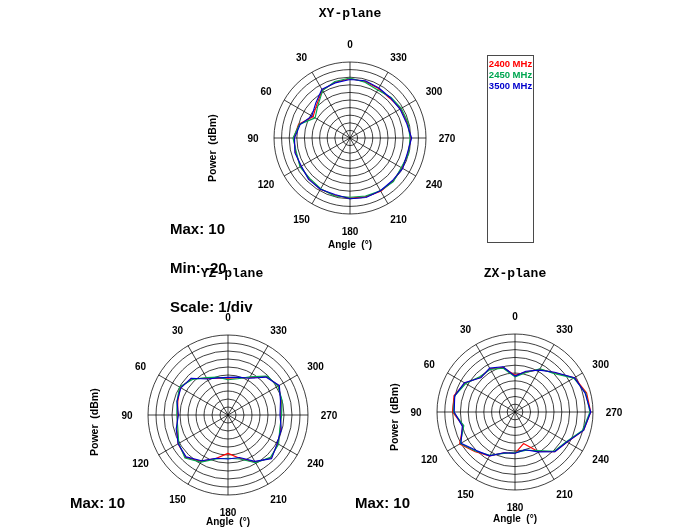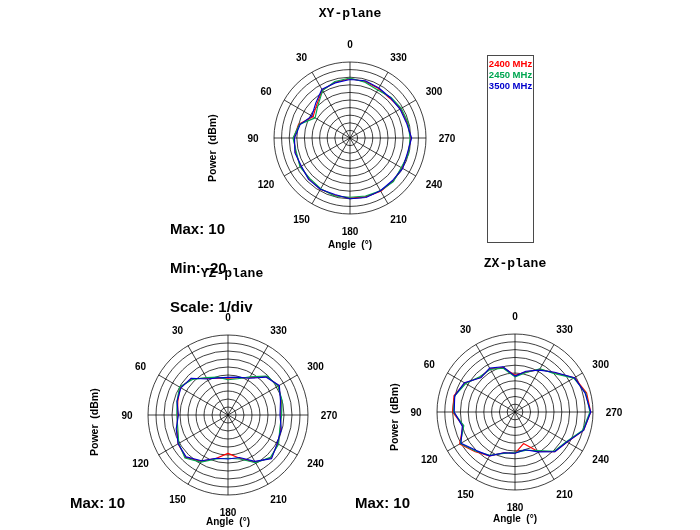--- a/index.html
+++ b/index.html
@@ -114,21 +114,21 @@
       <text x="600.7" y="367.8" text-anchor="middle">300</text>
       <text x="564.5" y="332.8" text-anchor="middle">330</text>
       <path d="M515.0 375.3 L503.1 367.5 L490.0 368.8 L480.3 377.3 L465.0 383.1 L454.0 395.6 L452.6 412.0 L463.0 425.9 L459.6 444.0 L475.3 451.7 L489.6 455.9 L504.1 452.7 L515.0 453.3 L523.5 443.6 L537.6 451.2 L554.7 451.7 L567.0 442.0 L583.6 430.4 L590.7 412.0 L586.6 392.8 L574.4 377.7 L554.2 372.8 L539.6 369.4 L525.7 372.1 Z" fill="none" stroke="#ff0000" stroke-width="1.15" stroke-linejoin="round"></path>
       <path d="M515.0 376.9 L503.3 368.3 L490.4 369.4 L479.7 376.7 L465.7 383.5 L454.7 395.8 L453.4 412.0 L463.8 425.7 L460.3 443.6 L475.8 451.2 L490.0 455.2 L503.9 453.4 L515.0 452.6 L525.3 450.4 L537.2 450.5 L554.2 451.2 L566.3 441.6 L582.8 430.2 L589.9 412.0 L585.8 393.0 L573.8 378.1 L553.6 373.4 L540.0 368.8 L525.5 372.8 Z" fill="none" stroke="#00a651" stroke-width="1.15" stroke-linejoin="round"></path>
       <path d="M515.0 376.1 L502.9 366.8 L489.6 368.1 L480.8 377.8 L464.3 382.8 L454.7 395.8 L454.2 412.0 L462.3 426.1 L461.0 443.2 L476.4 450.6 L489.6 455.9 L504.1 452.7 L515.0 453.3 L525.1 449.7 L538.0 451.9 L554.7 451.7 L567.0 442.0 L583.6 430.4 L590.7 412.0 L585.1 393.2 L574.4 377.7 L554.7 372.3 L539.2 370.1 L525.9 371.3 Z" fill="none" stroke="#0000cc" stroke-width="1.15" stroke-linejoin="round"></path>
     </g>
   </svg>
 
 <div class="abs chart-title" style="left:350px;top:6px">XY-plane</div>
 <div class="abs chart-title" style="left:232px;top:266px">YZ-plane</div>
-<div class="abs chart-title" style="left:515px;top:256px">ZX-plane</div>
+<div class="abs chart-title" style="left:515px;top:266px">ZX-plane</div>
 
 <div class="abs power-label" style="left:206px;top:182px">Power  (dBm)</div>
 <div class="abs power-label" style="left:88px;top:456px">Power  (dBm)</div>
 <div class="abs power-label" style="left:388px;top:451px">Power  (dBm)</div>
 
 <div class="abs axis-label" style="left:350px;top:239px">Angle  (°)</div>
 <div class="abs axis-label" style="left:228px;top:516px">Angle  (°)</div>
 <div class="abs axis-label" style="left:515px;top:513px">Angle  (°)</div>
 
 <div class="abs stats" style="left:170px;top:196px">

